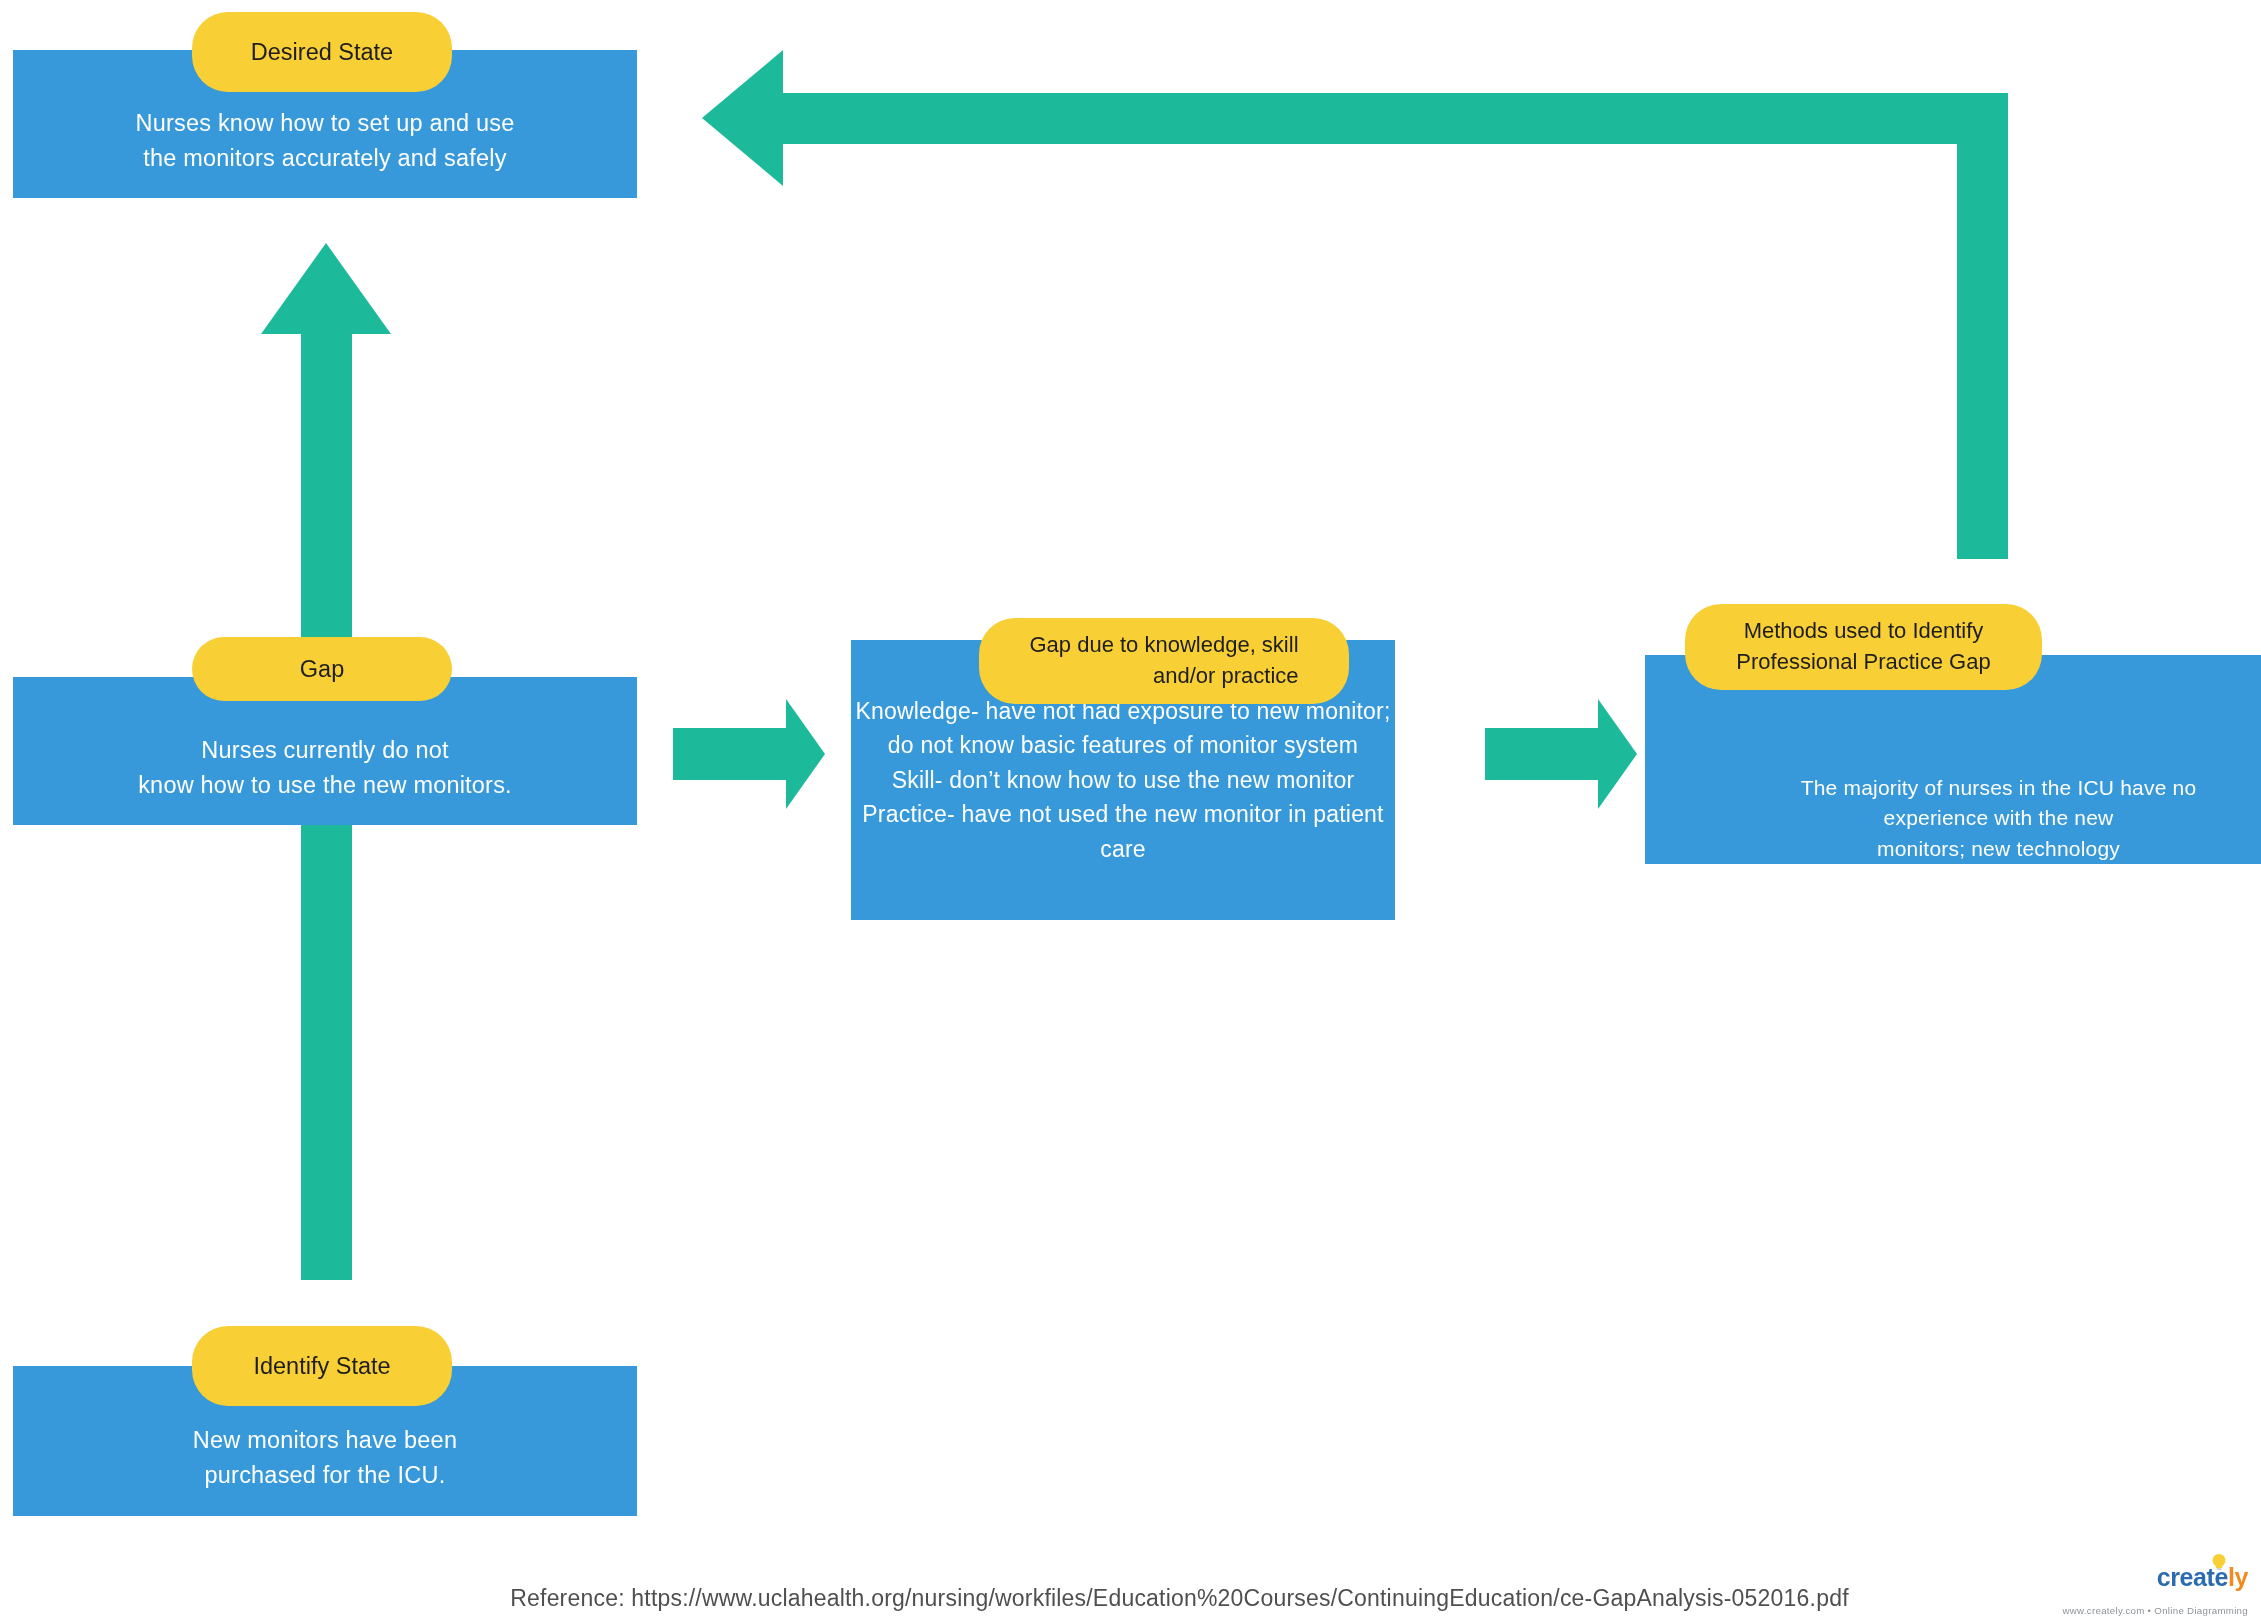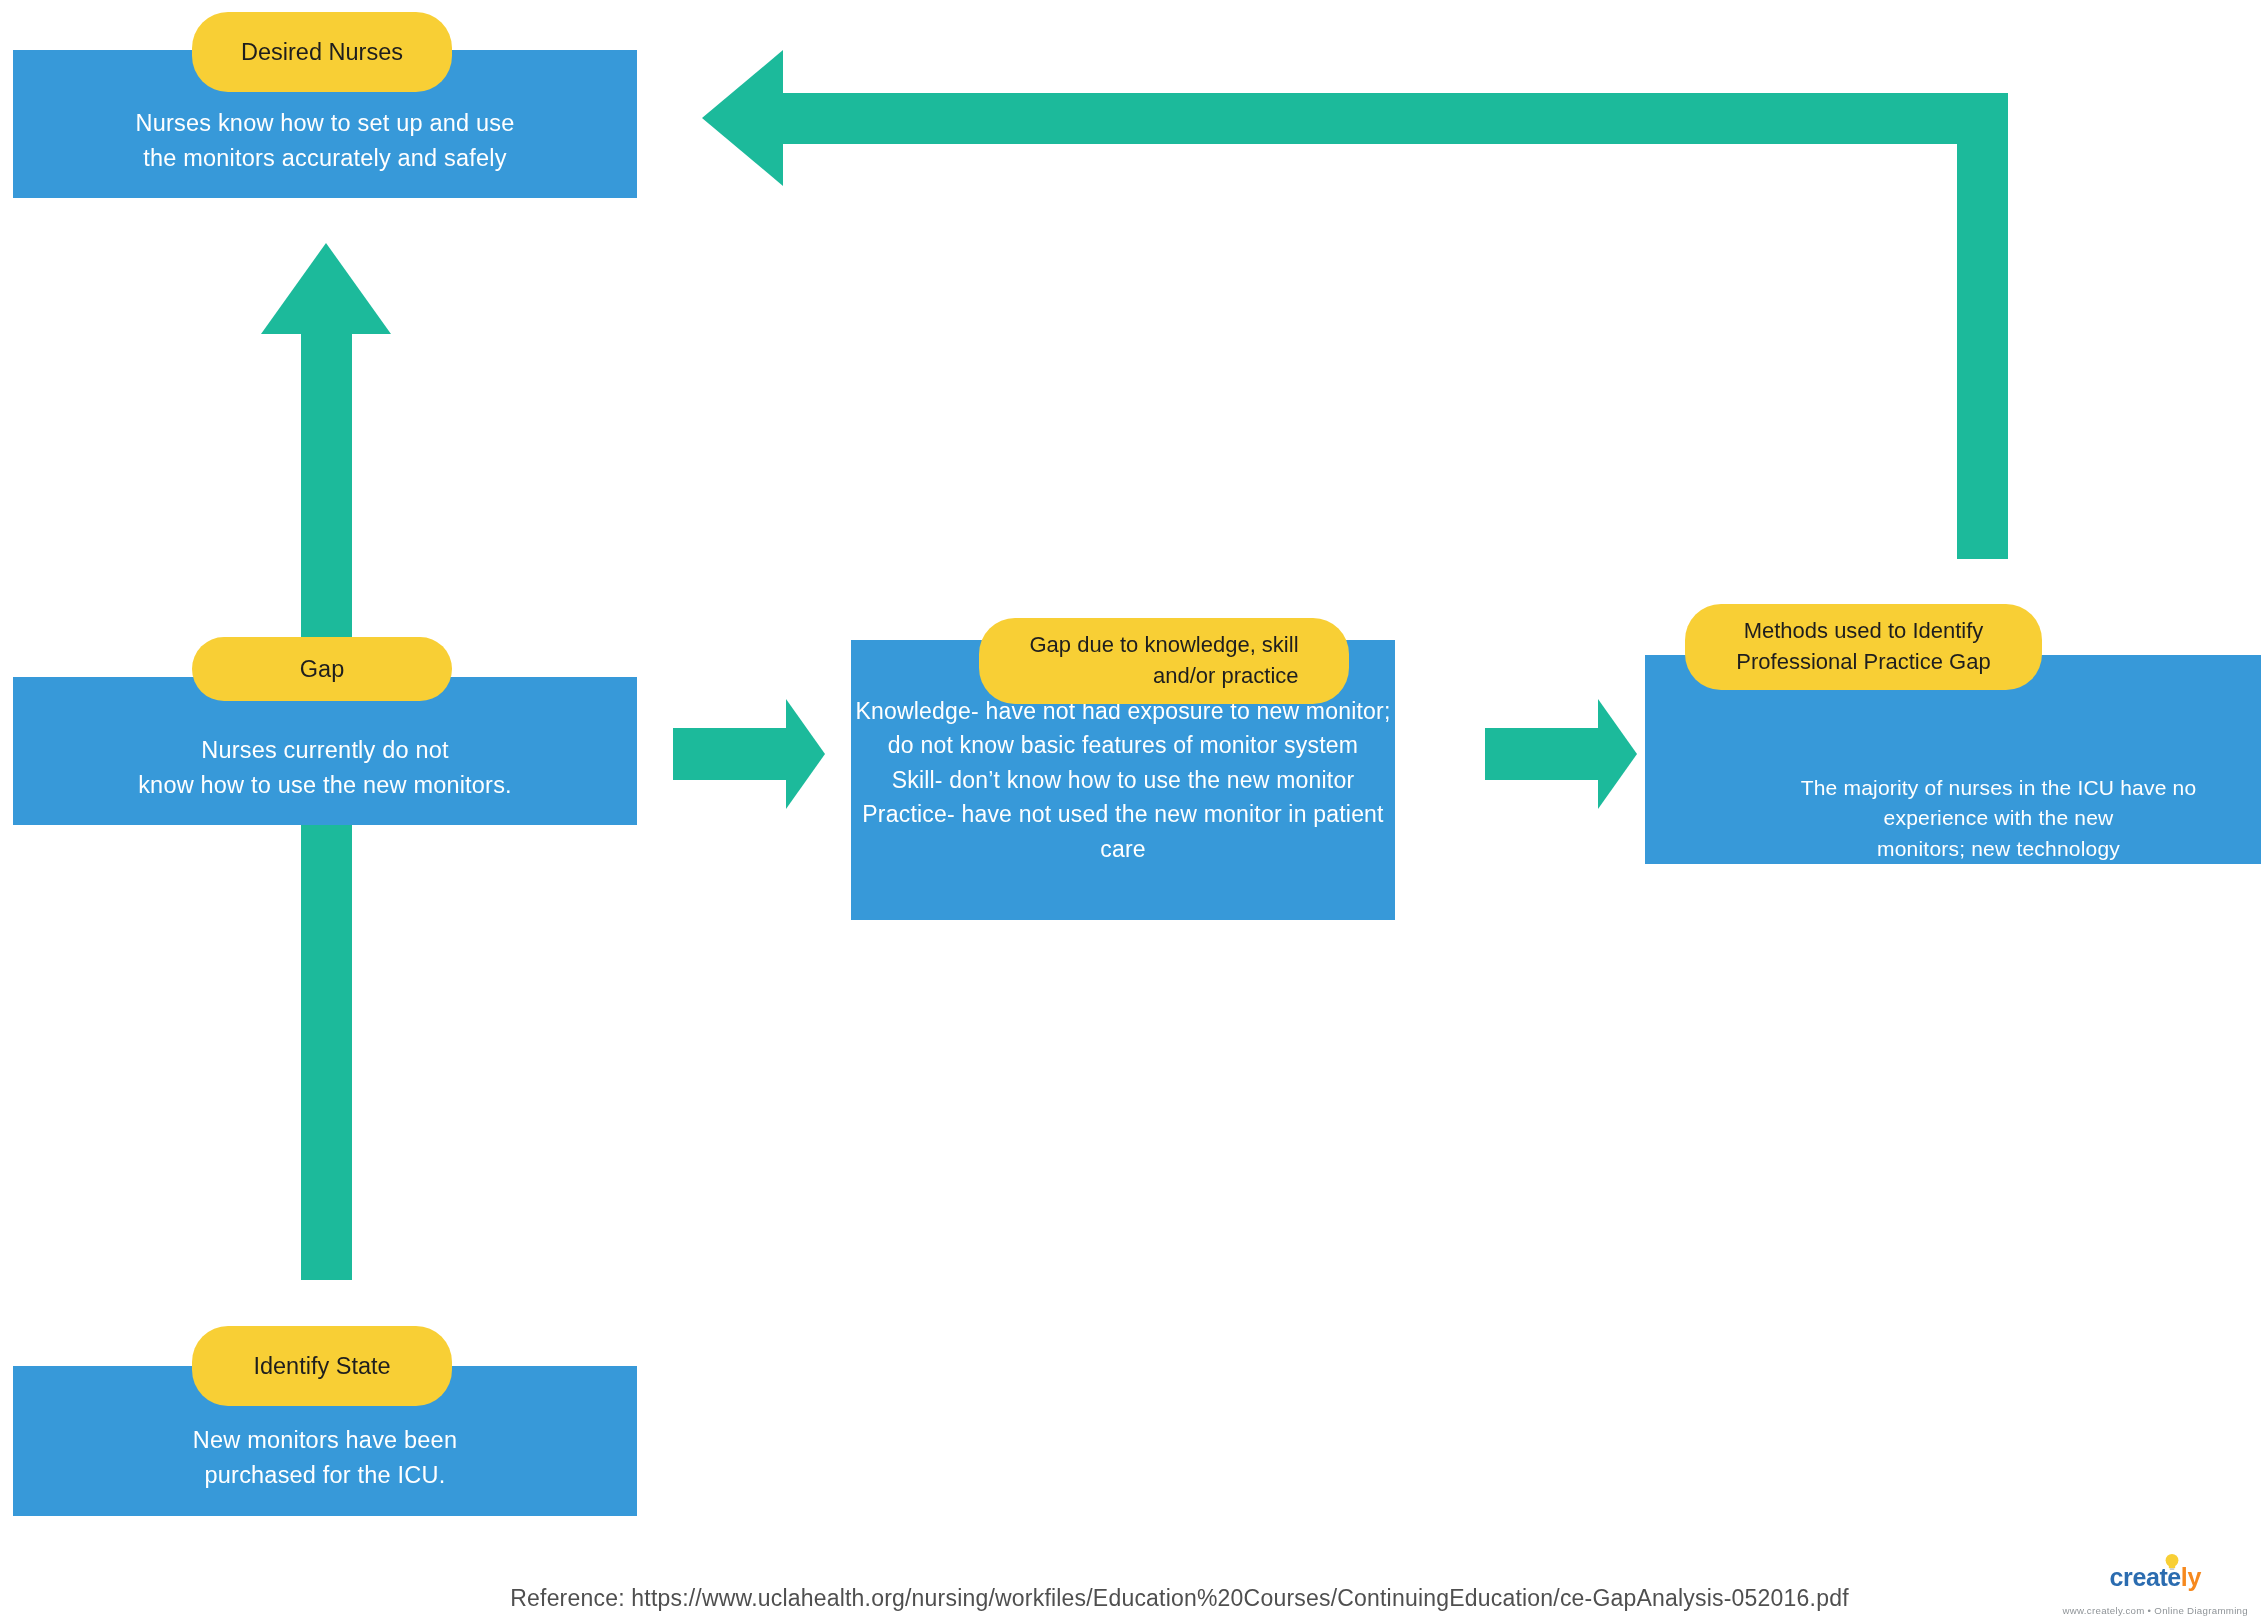--- a/index.html
+++ b/index.html
@@ -66,21 +66,21 @@
   #arrow-r1-head{left:786px;top:699px;}
   
   #arrow-r2-shaft{left:1485px;top:728px;width:113px;height:52px;}
   #arrow-r2-head{left:1598px;top:699px;}
   
   #reference{
     position:absolute;left:49px;top:1585px;width:2261px;
     text-align:center;color:var(--ref-text);
     font-size:23px;letter-spacing:0.2px;z-index:3;
   }
-  #brand{position:absolute;right:13px;bottom:6.5px;z-index:3;text-align:center;}
+  #brand{position:absolute;right:13px;bottom:6.5px;z-index:3;text-align:right;}
   #wordmark{position:relative;display:inline-block;font-size:25px;font-weight:600;letter-spacing:-0.4px;line-height:1;}
   #wordmark .create{color:var(--logo-blue);}
   #wordmark .ly{color:var(--logo-orange);}
   #bulb{position:absolute;right:21px;top:-13px;}
   #tagline{font-size:9.7px;color:var(--tagline);letter-spacing:0.3px;margin-top:15px;}
 </style>
 </head>
 <body>
 
 <div class="canvas">
@@ -96,21 +96,21 @@
   <div class="tri tri-right" id="arrow-r1-head"></div>
 
   <div class="shaft" id="arrow-r2-shaft"></div>
   <div class="tri tri-right" id="arrow-r2-head"></div>
 
   <div class="node" id="box-desired">
     <span class="multiline">Nurses know how to set up and use
 the monitors accurately and safely</span>
   </div>
   <div class="pill" id="pill-desired">
-    <span>Desired Nurses</span>
+    <span>Desired State</span>
   </div>
 
   <div class="node" id="box-gap">
     <span class="multiline">Nurses currently do not
 know how to use the new monitors.</span>
   </div>
   <div class="pill" id="pill-gap">
     <span>Gap</span>
   </div>
 

